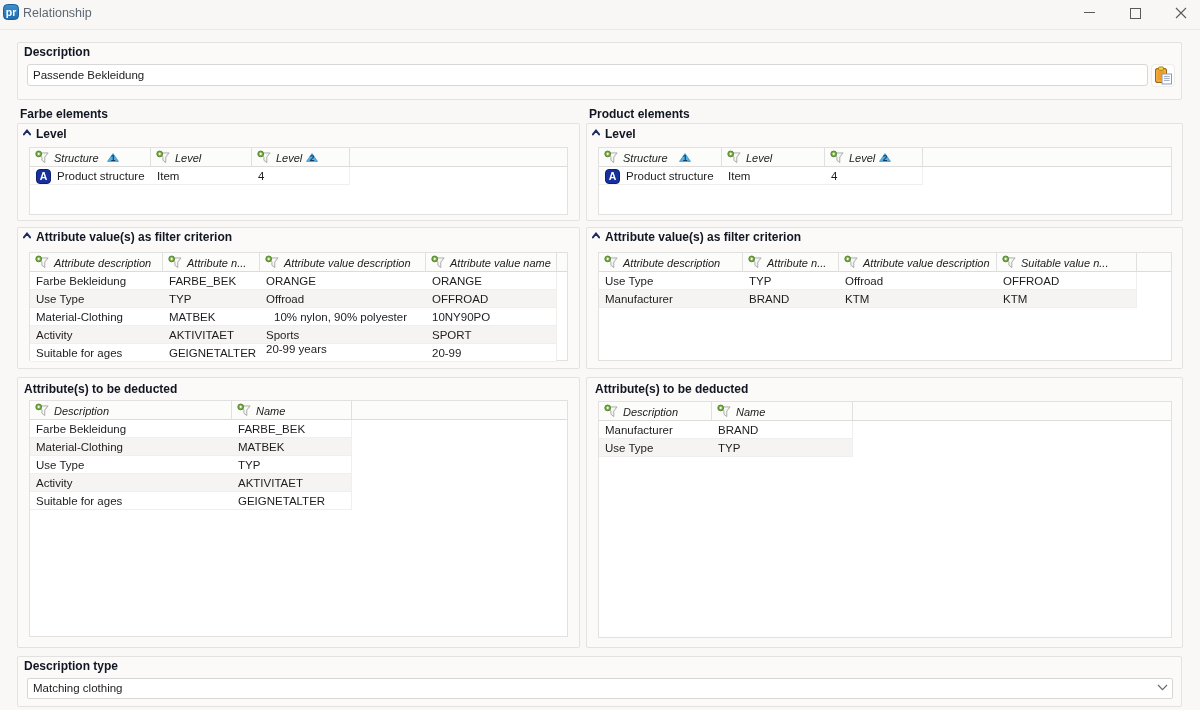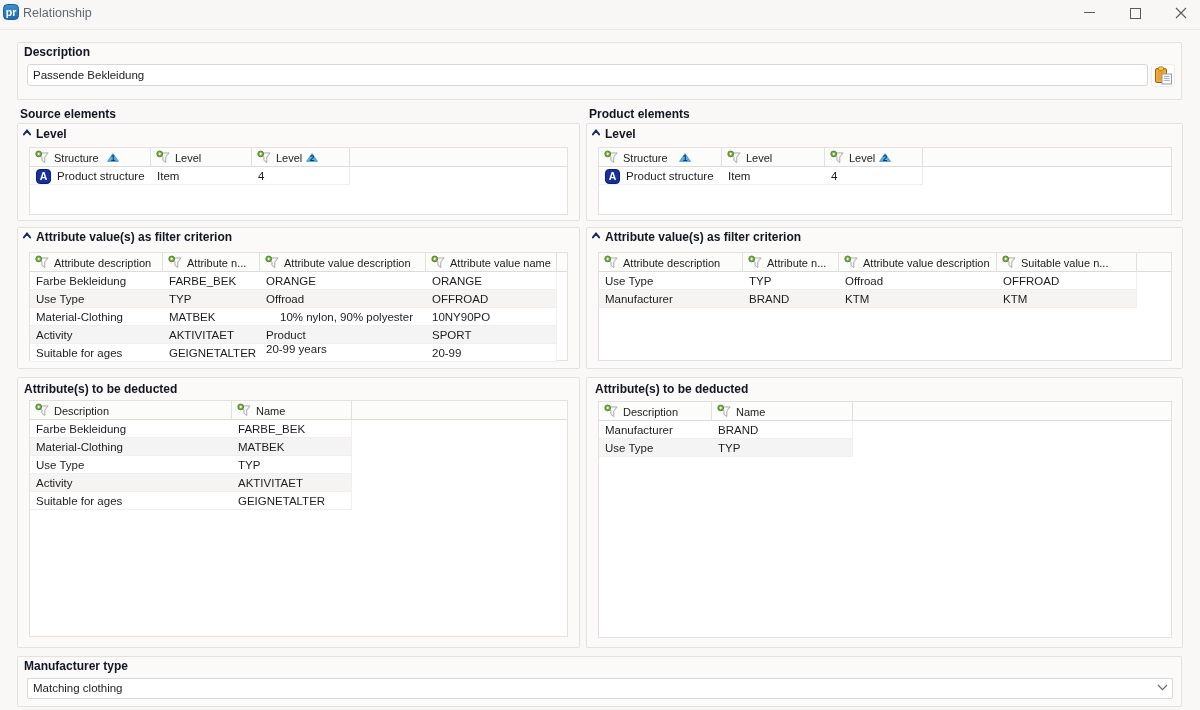--- a/index.html
+++ b/index.html
@@ -1,20 +1,20 @@
 <!DOCTYPE html>
 <html><head><meta charset="utf-8"><title>Configuration</title><style>
 html,body{margin:0;padding:0;width:1200px;height:710px;background:#f9f8f6;overflow:hidden;
  font-family:"Liberation Sans",sans-serif;}
 .abs{position:absolute;}
 .gbox{position:absolute;background:#fbfaf9;border:1px solid #e3e2e0;border-radius:2px;box-sizing:border-box;}
 .blbl{font-size:12px;font-weight:bold;color:#121622;white-space:nowrap;}
 .tbl{position:absolute;background:#ffffff;border:1px solid #e2e1df;box-sizing:border-box;}
 .ctext{font-size:11.5px;color:#1d1d1d;white-space:nowrap;}
-.htext{font-size:11px;color:#222;}
+.htext{font-size:11px;color:#222;font-style:italic;}
 </style></head><body>
 <div class="abs" style="left:0;top:0;width:1200px;height:30px;background:#f8f7f5;border-bottom:1px solid #e9e8e6;box-sizing:border-box"></div>
 <svg class="abs" style="left:3px;top:4px" width="16" height="16" viewBox="0 0 16 16">
 <defs>
       <linearGradient id="pg" x1="0" y1="0" x2="0" y2="1">
         <stop offset="0" stop-color="#3f90cf"></stop>
         <stop offset="1" stop-color="#1e6cae"></stop>
       </linearGradient>
     </defs>
 <rect x="0.5" y="0.5" width="15" height="15" rx="4" fill="url(#pg)" stroke="#1a5d97"></rect>
@@ -31,21 +31,21 @@
 <div class="abs" style="left:27px;top:64px;width:1121px;height:22px;background:#fff;border:1px solid #d8d7d5;border-radius:3px;box-sizing:border-box"></div>
 <div class="abs ctext" style="left:33px;top:64px;height:22px;line-height:22px">Passende Bekleidung</div>
 <div class="abs" style="left:1151px;top:64px;width:24px;height:23px;background:#fefefe;border:1px solid #ececea;border-radius:4px;box-sizing:border-box"></div>
 <svg class="abs" style="left:1154px;top:66px" width="19" height="19" viewBox="0 0 19 19">
 <rect x="1.5" y="2.5" width="11" height="14" rx="1.6" fill="#e7971f" stroke="#9b6410" stroke-width="1"></rect>
 <rect x="2.8" y="4" width="8.4" height="11" rx="0.8" fill="#ef9f28" stroke="#f6bf66" stroke-width="0.8"></rect>
 <rect x="4.5" y="0.9" width="5" height="3.4" rx="1.2" fill="#f5cf4f" stroke="#aa7b12" stroke-width="0.9"></rect>
 <rect x="8" y="8" width="9.5" height="10" fill="#ffffff" stroke="#8e9aa6" stroke-width="1"></rect>
 <path d="M9.8 10.4 H15.7 M9.8 12.4 H15.7 M9.8 14.4 H15.7" stroke="#9aa8c0" stroke-width="1"></path>
 </svg>
-<div class="abs blbl" style="left:20px;top:107px">Source elements</div>
+<div class="abs blbl" style="left:20px;top:107px">Farbe elements</div>
 <div class="abs blbl" style="left:589px;top:107px">Product elements</div>
 <div class="gbox" style="left:17px;top:123px;width:563px;height:98px"></div>
 <svg class="abs" style="left:23px;top:129px" width="8" height="7" viewBox="0 0 8 7">
 <path d="M0.9 5.4 L4 1.6 L7.1 5.4" fill="none" stroke="#1c2c5e" stroke-width="1.9" stroke-linecap="round" stroke-linejoin="miter"></path>
 </svg>
 <div class="abs blbl" style="left:36px;top:127px">Level</div>
 <div class="gbox" style="left:586px;top:123px;width:597px;height:98px"></div>
 <svg class="abs" style="left:592px;top:129px" width="8" height="7" viewBox="0 0 8 7">
 <path d="M0.9 5.4 L4 1.6 L7.1 5.4" fill="none" stroke="#1c2c5e" stroke-width="1.9" stroke-linecap="round" stroke-linejoin="miter"></path>
 </svg>
@@ -188,26 +188,26 @@
 <div class="abs ctext" style="left:266px;top:272px;height:18px;line-height:18px">ORANGE</div>
 <div class="abs ctext" style="left:432px;top:272px;height:18px;line-height:18px">ORANGE</div>
 <div class="abs" style="left:30px;top:290px;width:526px;height:18px;background:#f5f4f2;border-bottom:1px solid #f0efed;box-sizing:border-box"></div>
 <div class="abs ctext" style="left:36px;top:290px;height:18px;line-height:18px">Use Type</div>
 <div class="abs ctext" style="left:169px;top:290px;height:18px;line-height:18px">TYP</div>
 <div class="abs ctext" style="left:266px;top:290px;height:18px;line-height:18px">Offroad</div>
 <div class="abs ctext" style="left:432px;top:290px;height:18px;line-height:18px">OFFROAD</div>
 <div class="abs" style="left:30px;top:308px;width:526px;height:18px;background:#ffffff;border-bottom:1px solid #f0efed;box-sizing:border-box"></div>
 <div class="abs ctext" style="left:36px;top:308px;height:18px;line-height:18px">Material-Clothing</div>
 <div class="abs ctext" style="left:169px;top:308px;height:18px;line-height:18px">MATBEK</div>
-<div class="abs ctext" style="left:280px;top:308px;height:18px;line-height:18px">10% nylon, 90% polyester</div>
+<div class="abs ctext" style="left:274px;top:308px;height:18px;line-height:18px">10% nylon, 90% polyester</div>
 <div class="abs ctext" style="left:432px;top:308px;height:18px;line-height:18px">10NY90PO</div>
 <div class="abs" style="left:30px;top:326px;width:526px;height:18px;background:#f5f4f2;border-bottom:1px solid #f0efed;box-sizing:border-box"></div>
 <div class="abs ctext" style="left:36px;top:326px;height:18px;line-height:18px">Activity</div>
 <div class="abs ctext" style="left:169px;top:326px;height:18px;line-height:18px">AKTIVITAET</div>
-<div class="abs ctext" style="left:266px;top:326px;height:18px;line-height:18px">Product</div>
+<div class="abs ctext" style="left:266px;top:326px;height:18px;line-height:18px">Sports</div>
 <div class="abs ctext" style="left:432px;top:326px;height:18px;line-height:18px">SPORT</div>
 <div class="abs" style="left:30px;top:344px;width:526px;height:18px;background:#ffffff;border-bottom:1px solid #f0efed;box-sizing:border-box"></div>
 <div class="abs ctext" style="left:36px;top:344px;height:18px;line-height:18px">Suitable for ages</div>
 <div class="abs ctext" style="left:169px;top:344px;height:18px;line-height:18px">GEIGNETALTER</div>
 <div class="abs ctext" style="left:266px;top:340px;height:18px;line-height:18px">20-99 years</div>
 <div class="abs ctext" style="left:432px;top:344px;height:18px;line-height:18px">20-99</div>
 <div class="tbl" style="left:598px;top:252px;width:574px;height:109px"></div>
 <div class="abs" style="left:599px;top:253px;width:572px;height:18px;background:#fcfcfb;border-bottom:1px solid #dcdcda"></div>
 <div class="abs" style="left:742px;top:253px;width:1px;height:19px;background:#e0e0de"></div>
 <div class="abs" style="left:742px;top:272px;width:1px;height:36px;background:#f0efed"></div>
@@ -314,17 +314,17 @@
 <path d="M3.7 2.7 V5.1 M2.5 3.9 H4.9" stroke="#ffffff" stroke-width="1.0" fill="none"></path>
 </svg>
 <div class="abs ctext htext" style="left:736px;top:404px;height:16px;line-height:16px">Name</div>
 <div class="abs" style="left:599px;top:421px;width:253px;height:18px;background:#ffffff;border-bottom:1px solid #f0efed;box-sizing:border-box"></div>
 <div class="abs ctext" style="left:605px;top:421px;height:18px;line-height:18px">Manufacturer</div>
 <div class="abs ctext" style="left:718px;top:421px;height:18px;line-height:18px">BRAND</div>
 <div class="abs" style="left:599px;top:439px;width:253px;height:18px;background:#f5f4f2;border-bottom:1px solid #f0efed;box-sizing:border-box"></div>
 <div class="abs ctext" style="left:605px;top:439px;height:18px;line-height:18px">Use Type</div>
 <div class="abs ctext" style="left:718px;top:439px;height:18px;line-height:18px">TYP</div>
 <div class="gbox" style="left:17px;top:656px;width:1165px;height:51px"></div>
-<div class="abs blbl" style="left:24px;top:659px">Manufacturer type</div>
+<div class="abs blbl" style="left:24px;top:659px">Description type</div>
 <div class="abs" style="left:27px;top:678px;width:1146px;height:21px;background:#fff;border:1px solid #d8d7d5;border-radius:2px;box-sizing:border-box"></div>
 <div class="abs ctext" style="left:33px;top:678px;height:21px;line-height:21px">Matching clothing</div>
 <svg class="abs" style="left:1157px;top:684px" width="11" height="7" viewBox="0 0 11 7">
 <path d="M1 1 L5.5 5.6 L10 1" fill="none" stroke="#6a6a6a" stroke-width="1.2"></path>
   </svg>
 </body></html>

